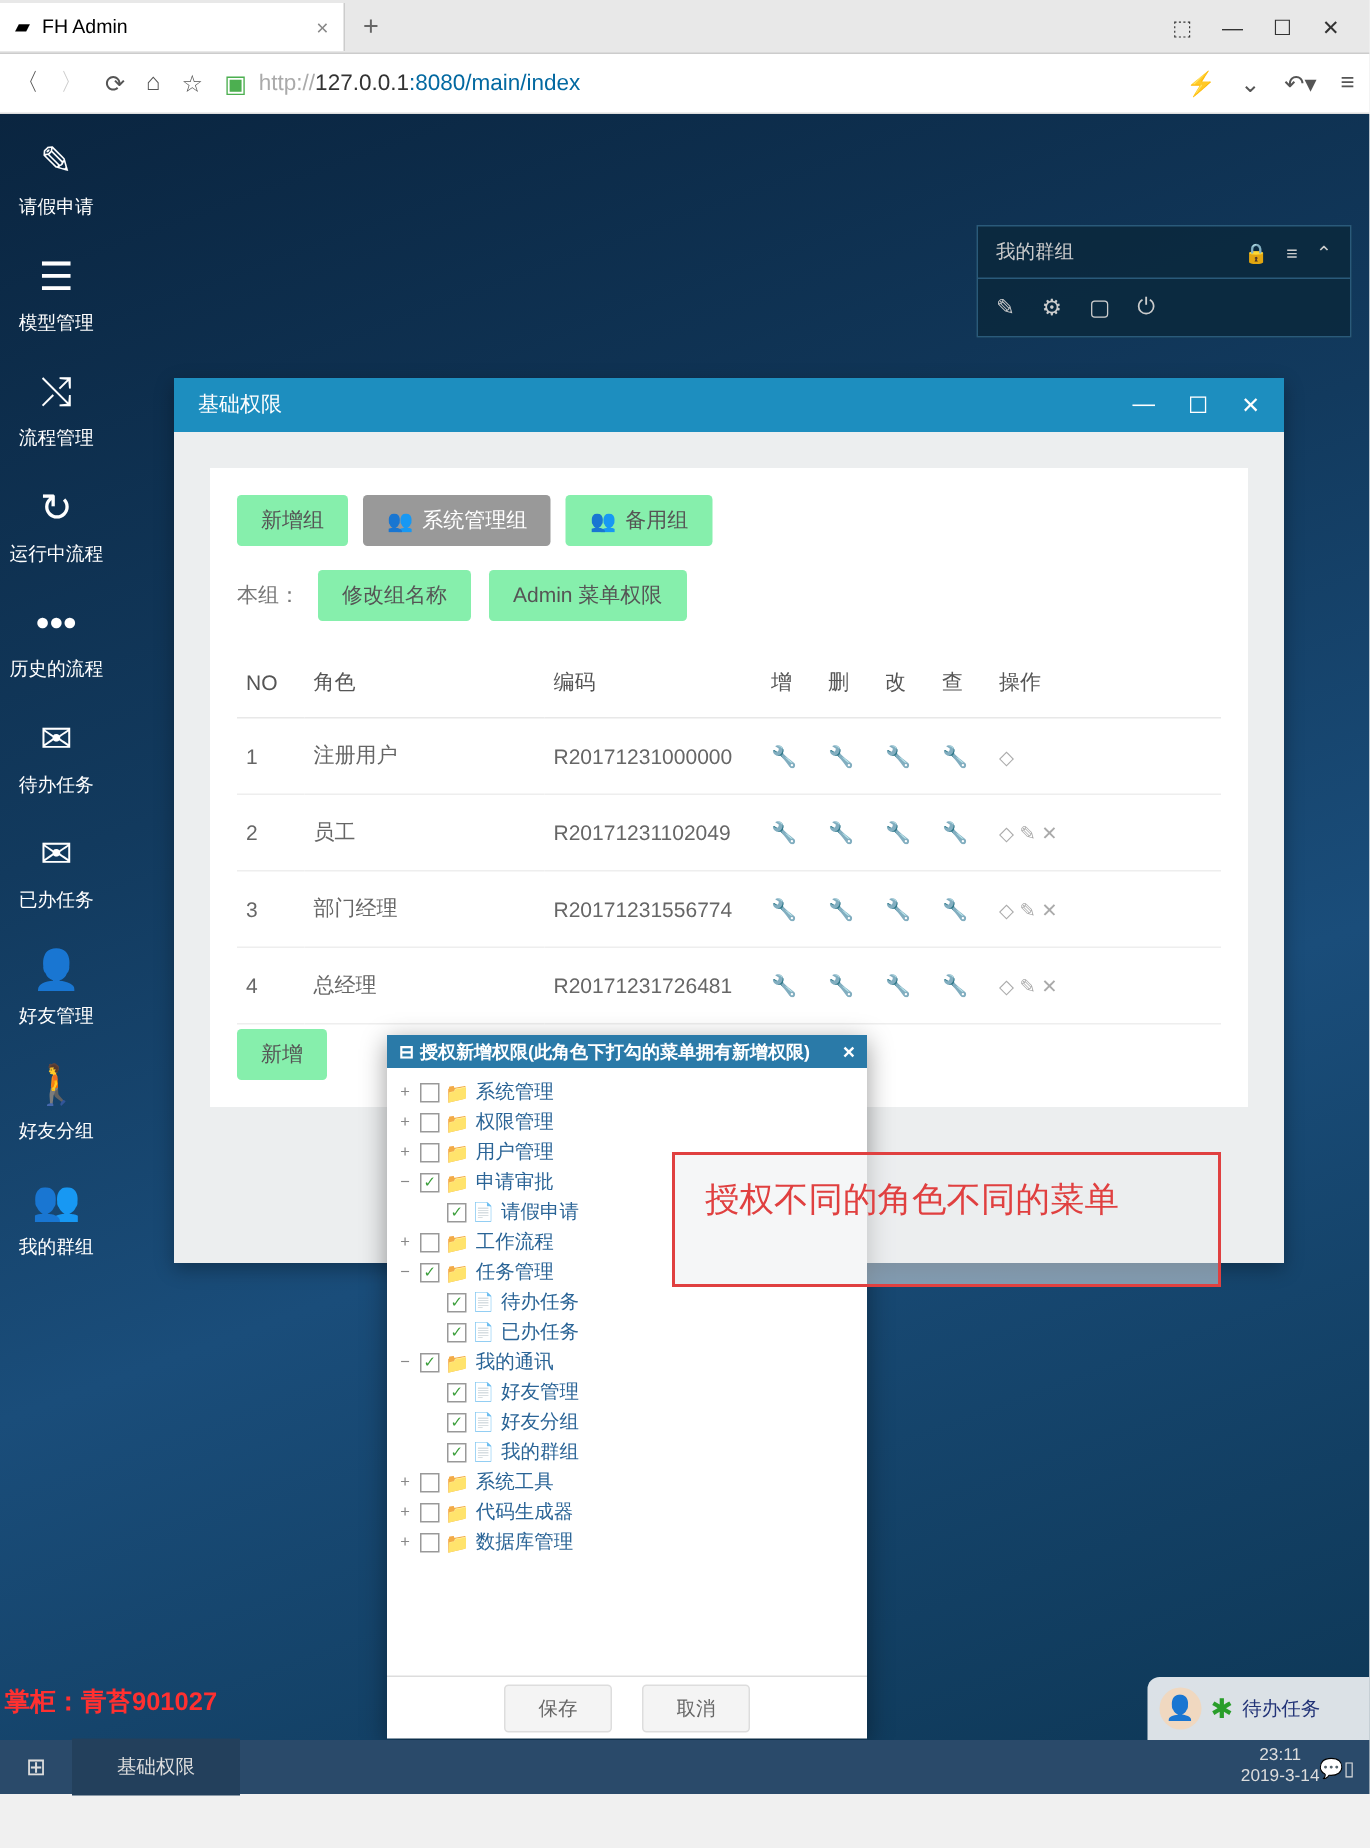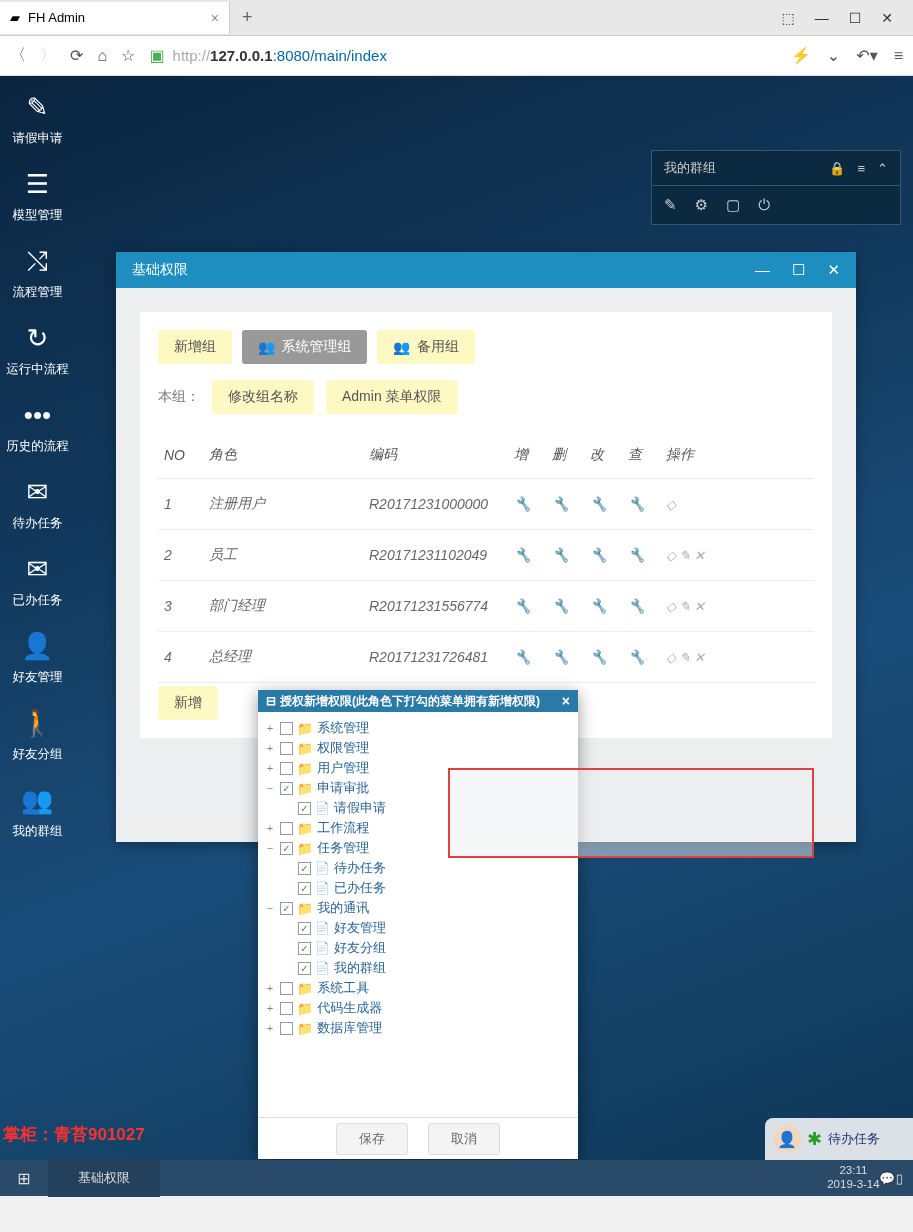--- a/index.html
+++ b/index.html
@@ -11,21 +11,21 @@
 .tab-close { color: #888; font-size: 14px; cursor: pointer; margin-left: auto; }
 .tab-add { padding: 0 12px; color: #666; font-size: 18px; }
 .win-controls { margin-left: auto; display: flex; gap: 20px; padding-right: 20px; color: #333; }
 .win-controls span { font-size: 14px; }
 
 .browser-bar { height: 40px; background: #fff; display: flex; align-items: center; padding: 0 10px; gap: 14px; border-bottom: 1px solid #ddd; }
 .nav-icon { color: #555; font-size: 16px; }
 .url-bar { flex: 1; display: flex; align-items: center; gap: 8px; }
 .url-shield { color: #4caf50; }
 .url-text { font-size: 15px; color: #555; }
-.url-text .host { color: #333; font-weight: bold; }
+.url-text .host { color: #333; }
 .right-icons { display: flex; gap: 16px; align-items: center; color: #555; }
 .bolt { color: #8bc34a; }
 
 
 .desktop { position: relative; height: 1120px; background: linear-gradient(160deg, #0a2540 0%, #123a5e 35%, #1a4d7a 60%, #0d3654 100%); }
 
 
 .sidebar { position: absolute; left: 0; top: 8px; width: 75px; display: flex; flex-direction: column; gap: 22px; padding-top: 8px; }
 .side-item { display: flex; flex-direction: column; align-items: center; gap: 8px; color: #fff; }
 .side-icon { width: 40px; height: 30px; display: flex; align-items: center; justify-content: center; font-size: 26px; }
@@ -38,25 +38,25 @@
 .helper-body { padding: 10px 12px; border-top: 1px solid #2a5a7a; display: flex; gap: 18px; font-size: 15px; }
 
 
 .window { position: absolute; left: 116px; top: 176px; width: 740px; height: 590px; background: #fff; box-shadow: 0 4px 12px rgba(0,0,0,0.3); }
 .window-title { height: 36px; background: #1d8ebf; color: #fff; display: flex; align-items: center; padding: 0 16px; font-size: 14px; }
 .win-ctrls { margin-left: auto; display: flex; gap: 22px; font-size: 15px; }
 .window-body { padding: 24px; background: #eceeef; height: 554px; }
 .panel { background: #fff; padding: 18px; }
 
 .tab-buttons { display: flex; gap: 10px; align-items: center; margin-bottom: 16px; }
-.btn { padding: 8px 16px; background: #fef9c3; font-size: 14px; color: #555; border-radius: 3px; display: flex; align-items: center; gap: 6px; }
+.btn { padding: 8px 16px; background: #86efac; font-size: 14px; color: #555; border-radius: 3px; display: flex; align-items: center; gap: 6px; }
 .btn.active { background: #999; color: #fff; }
 .group-row { display: flex; align-items: center; gap: 12px; font-size: 14px; color: #777; margin-bottom: 18px; }
 
-table { width: 100%; border-collapse: collapse; font-size: 14px; color: #666; font-style: italic; }
+table { width: 100%; border-collapse: collapse; font-size: 14px; color: #666; }
 th { text-align: left; padding: 14px 6px; border-bottom: 1px solid #e8e8e8; font-weight: normal; color: #555; }
 td { padding: 16px 6px; border-bottom: 1px solid #eee; }
 .wrench { color: #aaa; font-size: 14px; }
 .op-icons { color: #aaa; font-size: 13px; display:flex; gap:6px; }
 
 
 .modal { position: absolute; left: 258px; top: 614px; width: 320px; background: #fff; box-shadow: 0 4px 16px rgba(0,0,0,0.4); }
 .modal-head { height: 22px; background: #2a7aa8; color: #fff; font-size: 12px; font-weight: bold; display: flex; align-items: center; padding: 0 8px; }
 .modal-head .mclose { margin-left: auto; color: #fff; font-size: 14px; }
 .modal-body { height: 405px; padding: 6px; overflow-y: scroll; overflow-x: scroll; font-size: 13px; color: #333; }
@@ -394,20 +394,21 @@
     <span class="tree-label">数据库管理</span>
         </div>
       </div>
     <div class="modal-foot">
       <div class="mbtn"><span>保存</span></div>
       <div class="mbtn"><span>取消</span></div>
     </div>
   </div>
 
   <div class="annot">
+    <div>授权不同的角色不同的菜单</div>
   </div>
 
   <div class="wm">掌柜：青苔901027</div>
 
   <div class="corner">
     <div class="av">👤</div>
     <span style="color:#2a9e2a;font-size:18px">✱</span>
     <span>待办任务</span>
   </div>
 

